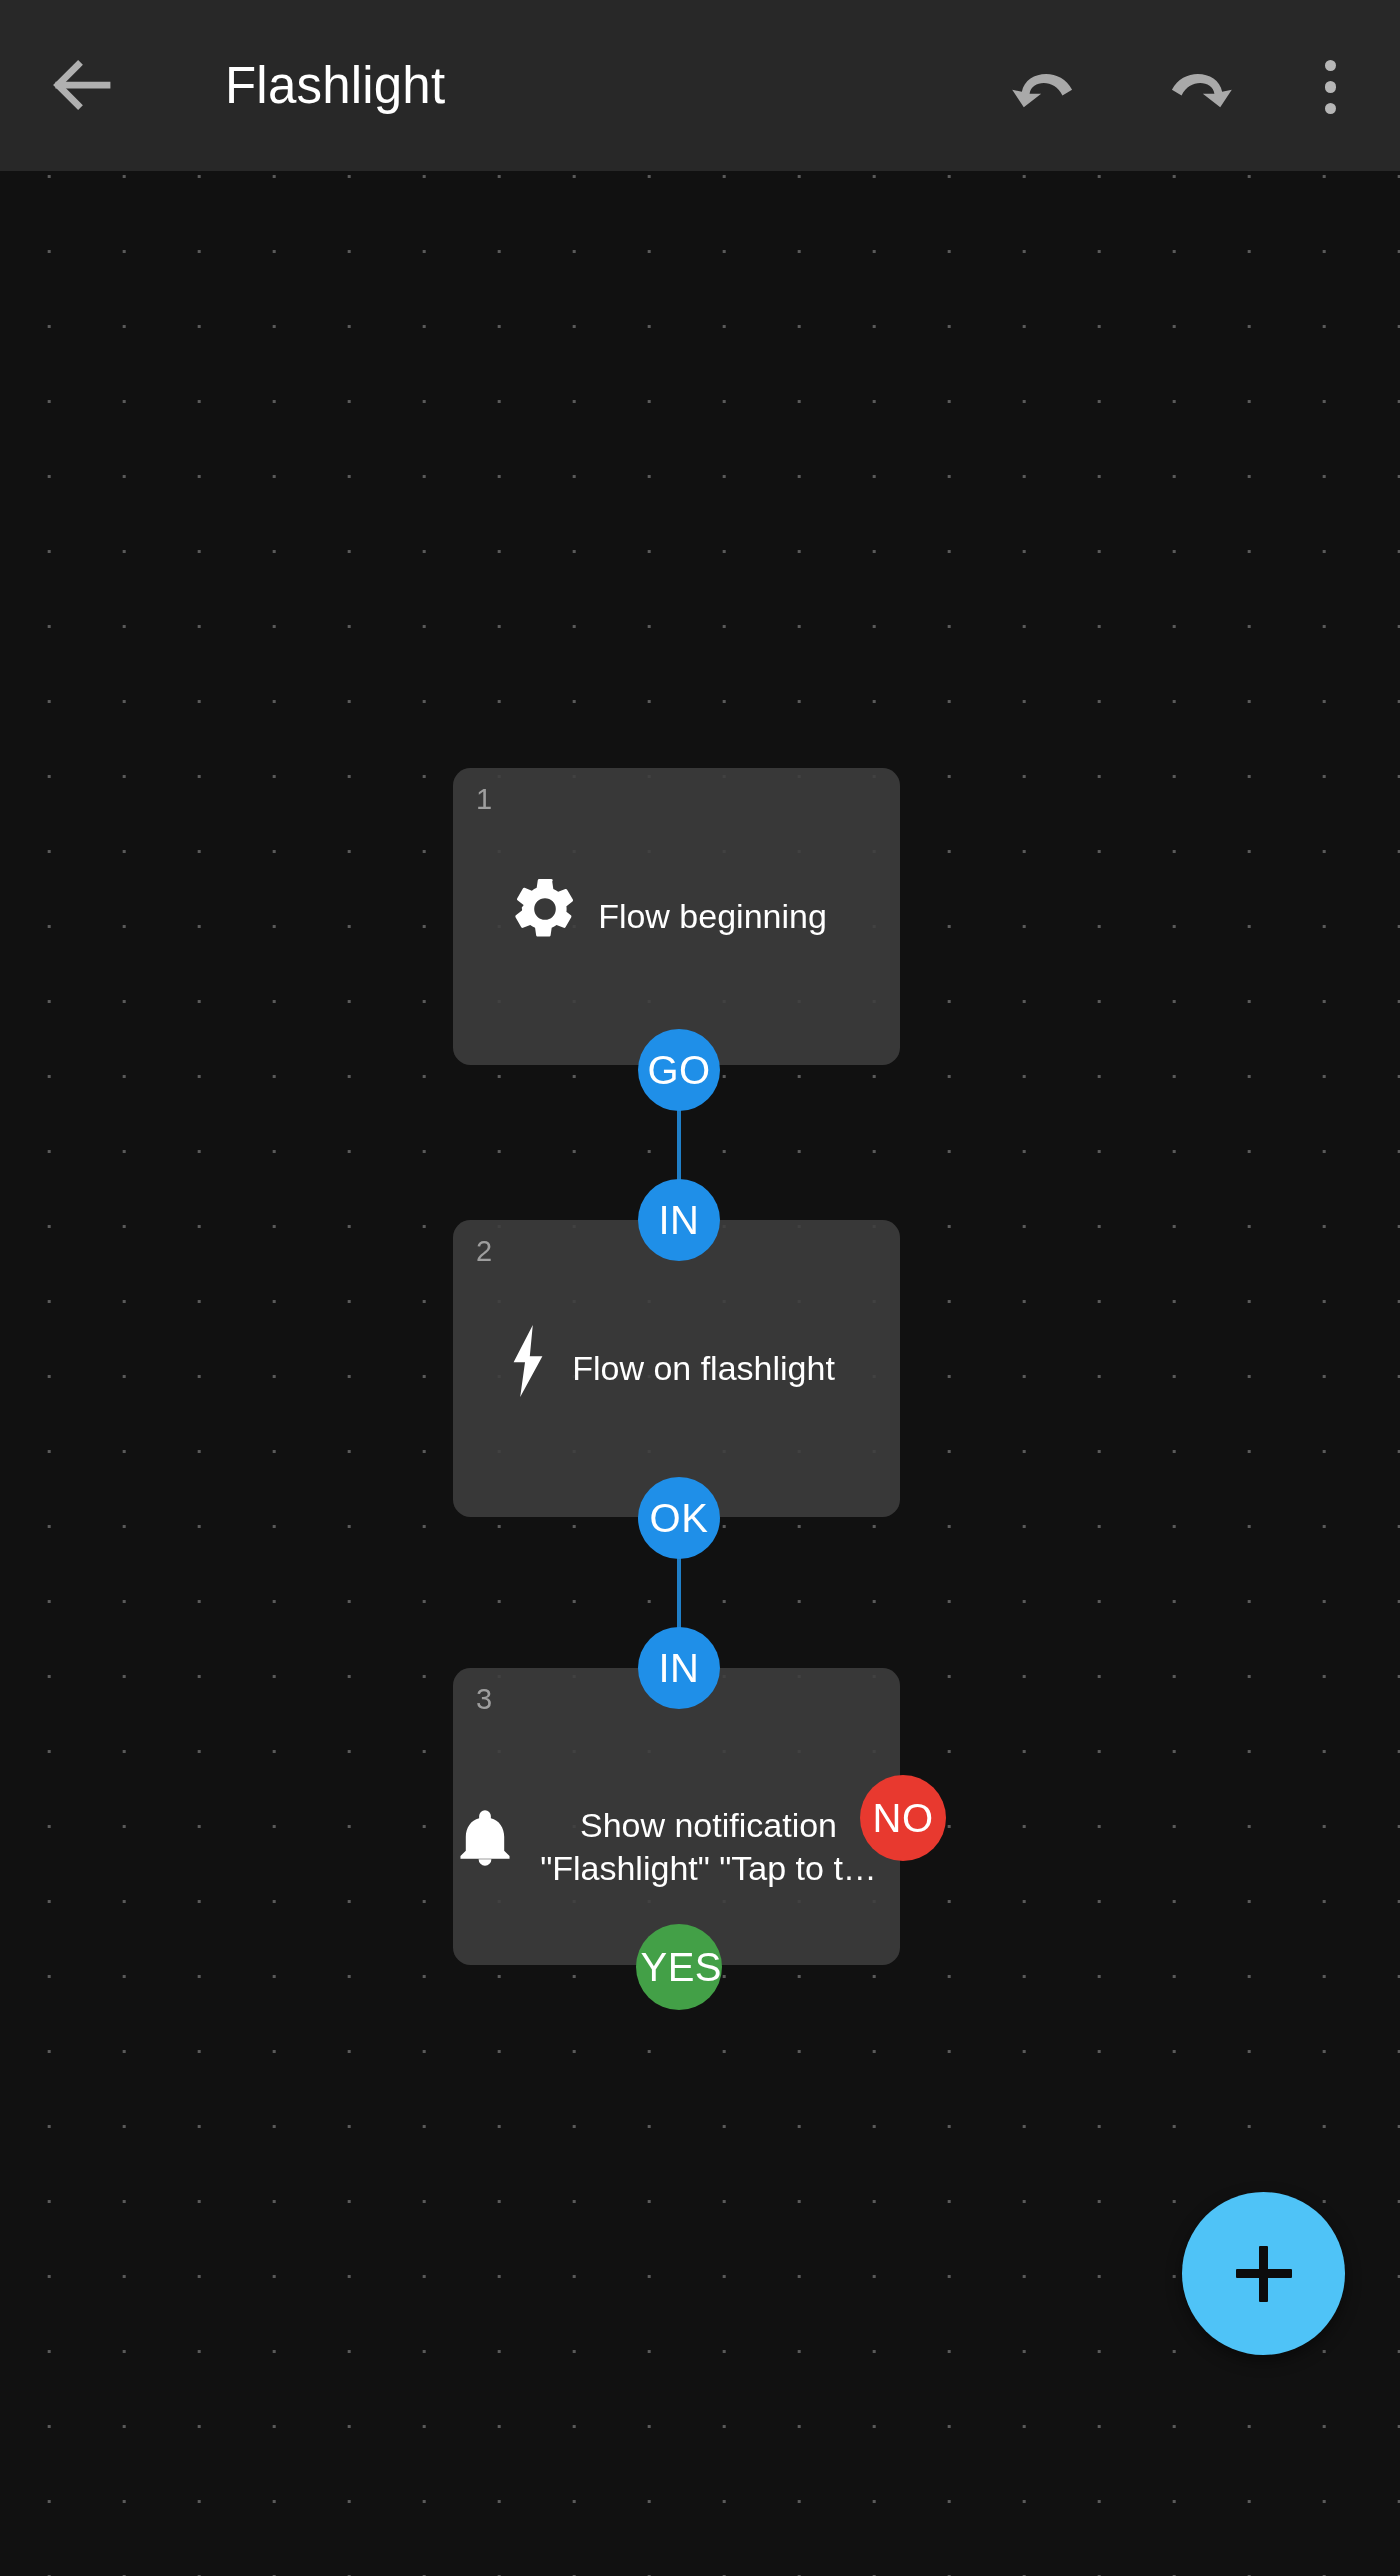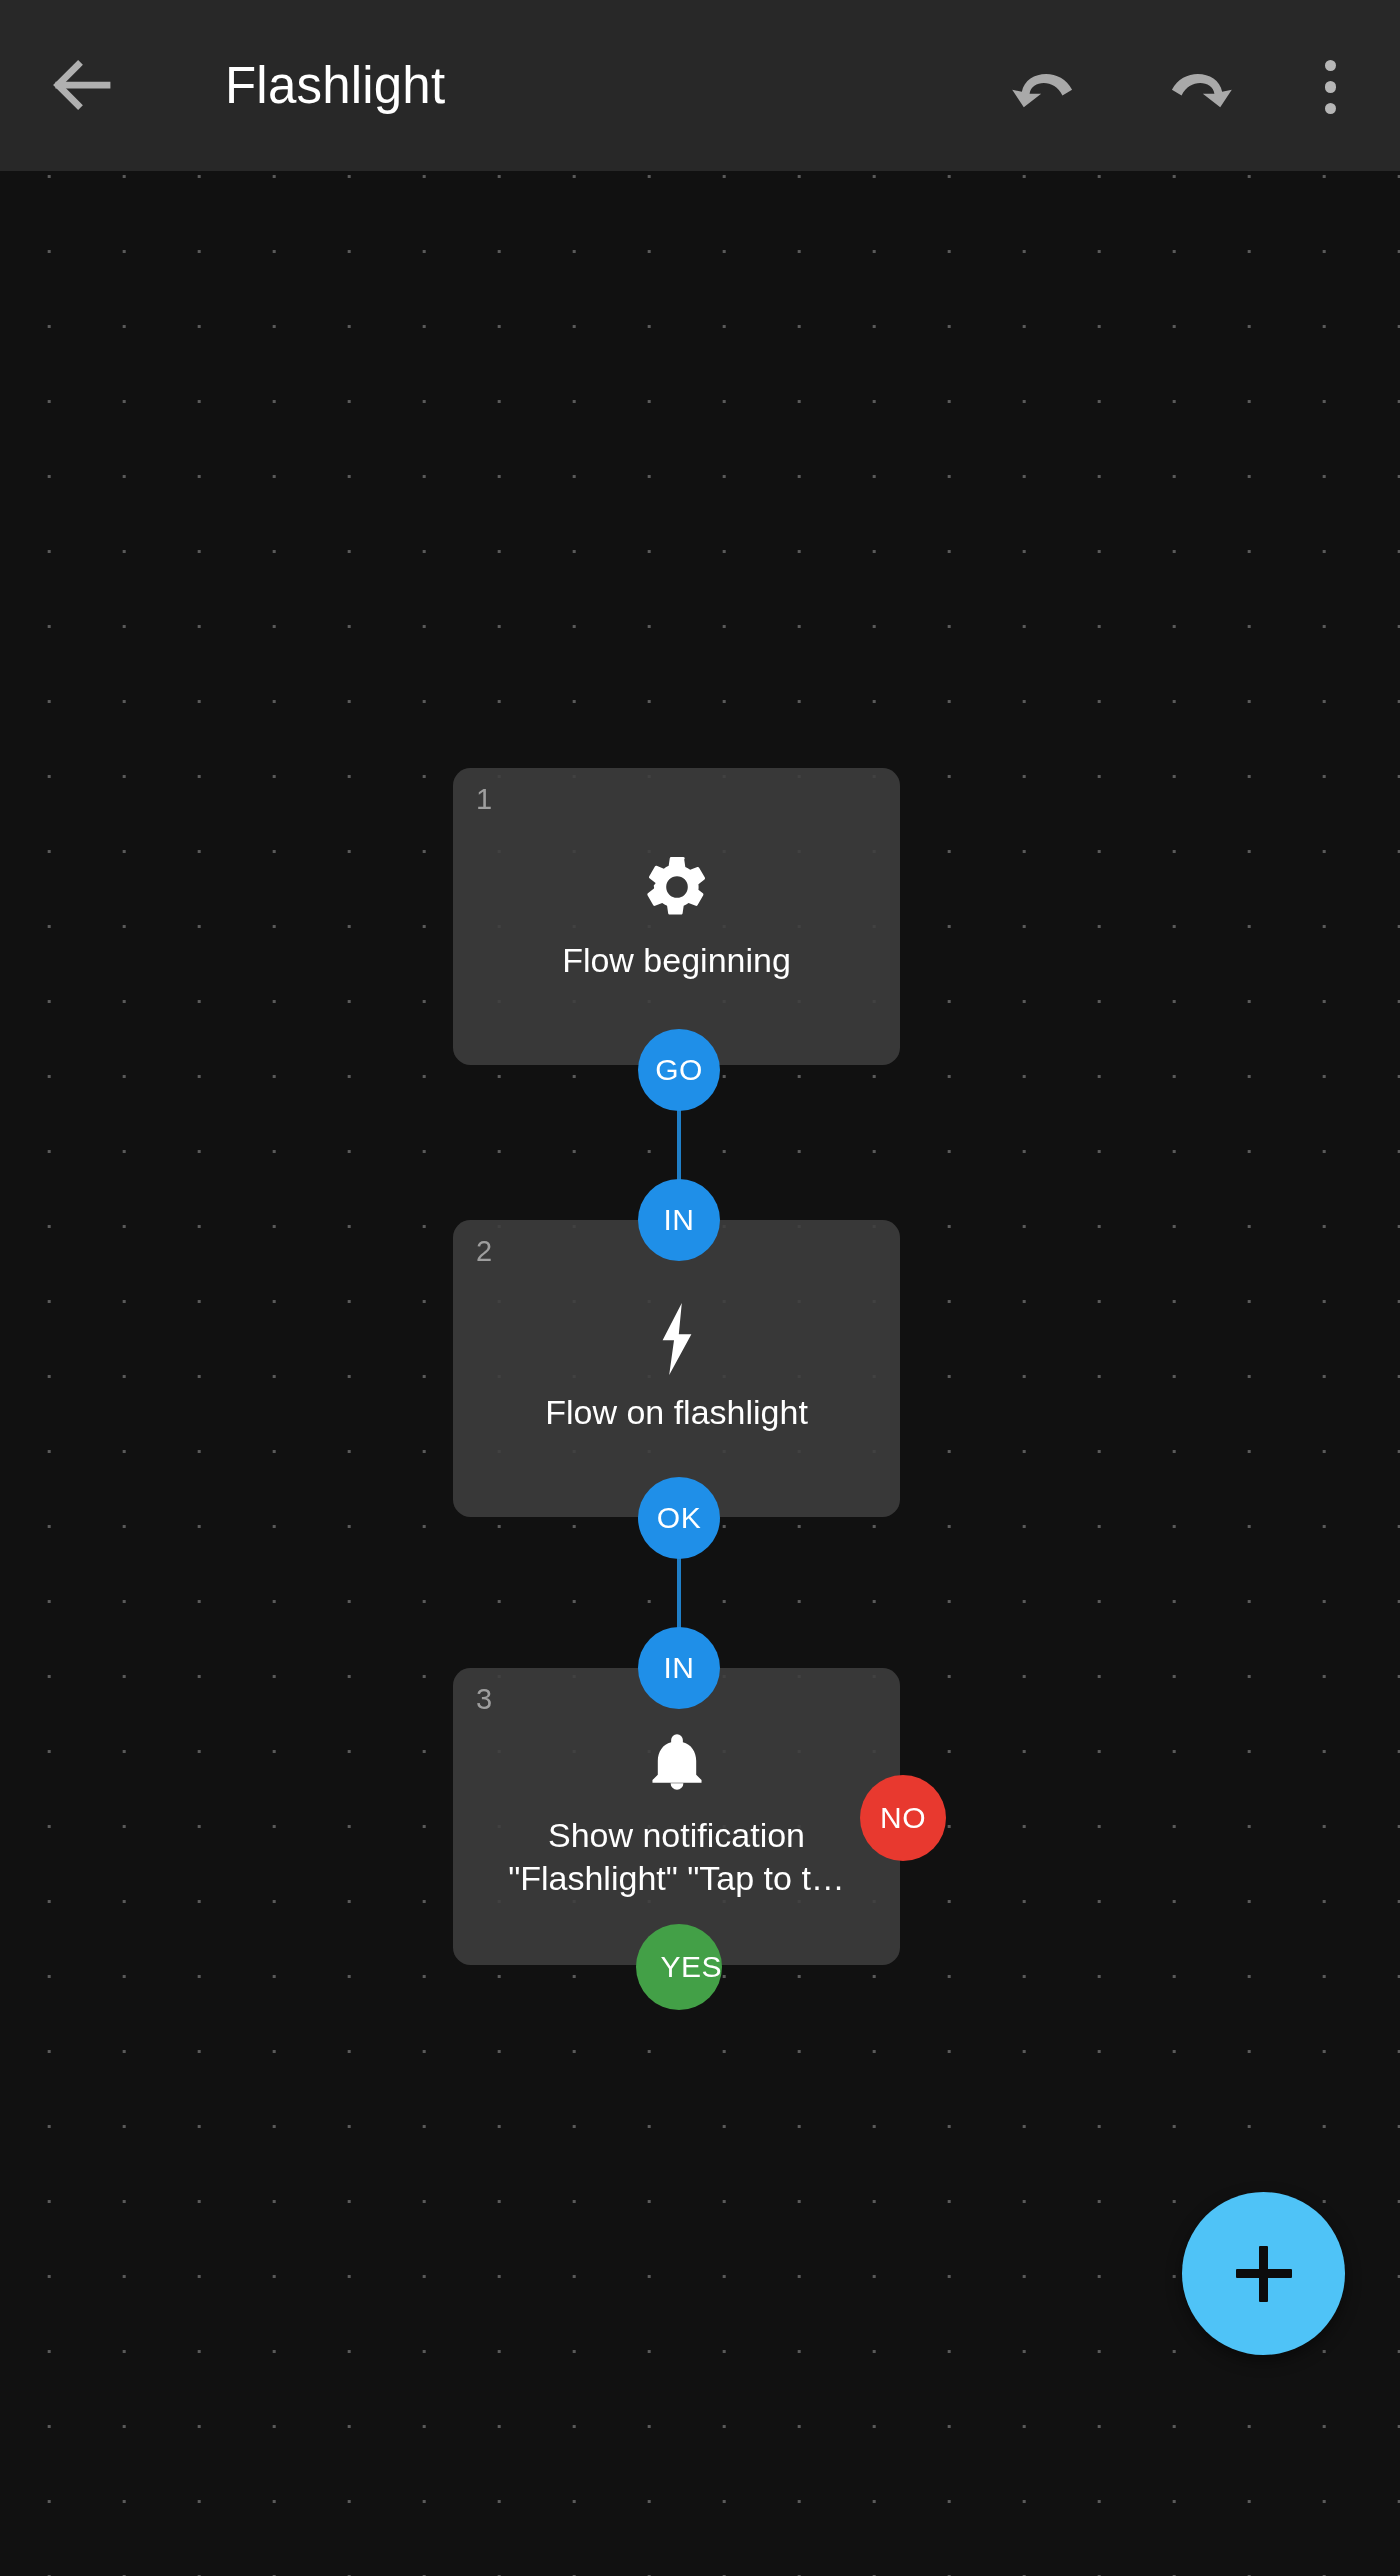--- a/index.html
+++ b/index.html
@@ -95,21 +95,21 @@
     position: absolute;
     left: 23px; top: 13.6px;
     font-size: 29px;
     color: #9e9e9e;
     line-height: 35px;
   }
   .node-body {
     position: absolute;
     left: 0; right: 0; top: 0; bottom: 0;
     display: flex;
-    flex-direction: column;
+    flex-direction: row;
     align-items: center;
     justify-content: center;
   }
   .node-icon {
     display: flex;
     align-items: center;
     justify-content: center;
     margin-bottom: 15.6px;
   }
   .node-label {
@@ -122,21 +122,21 @@
   }
 
   
   .port {
     position: absolute;
     display: flex;
     align-items: center;
     justify-content: center;
     border-radius: 50%;
     color: #ffffff;
-    font-size: 30px;
+    font-size: 40px;
     line-height: 1;
     letter-spacing: 0.5px;
     z-index: 25;
     cursor: pointer;
     user-select: none;
   }
   .port.blue  { background: #1f8FE8; }
   .port.green { background: #43a047; justify-content: flex-end; }
   .port.red   { background: #e8392f; text-align: right; }
 

